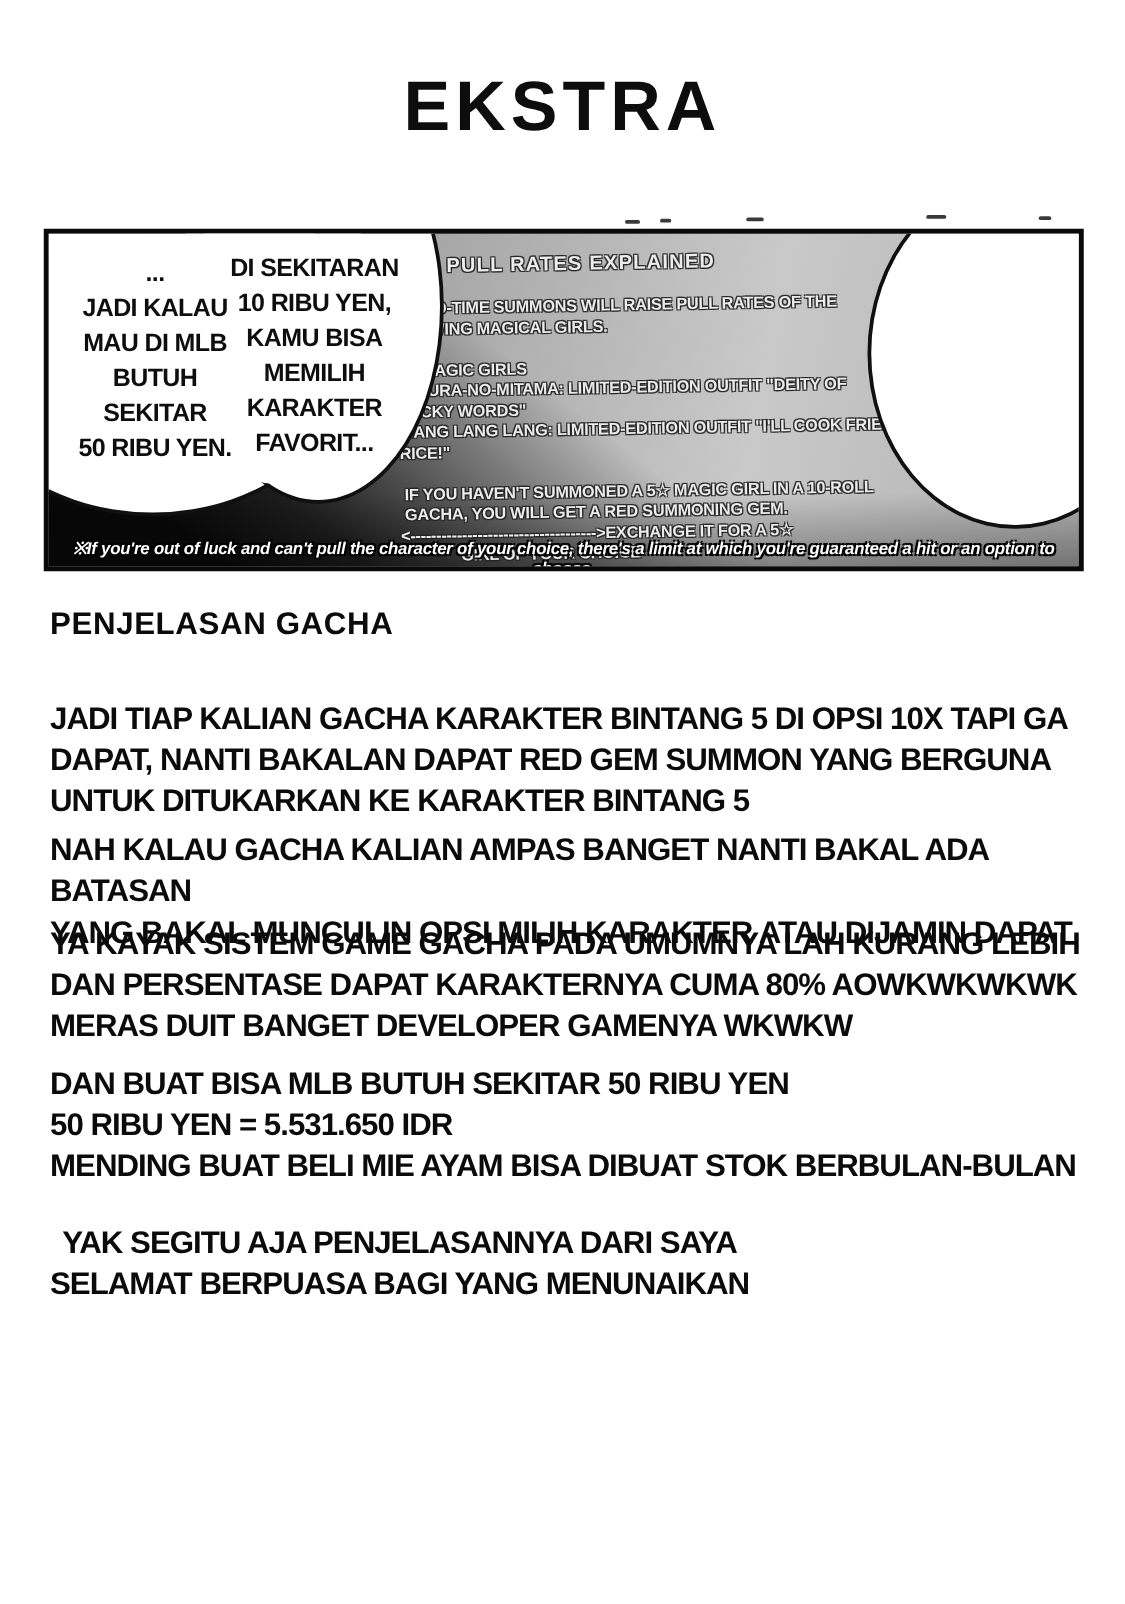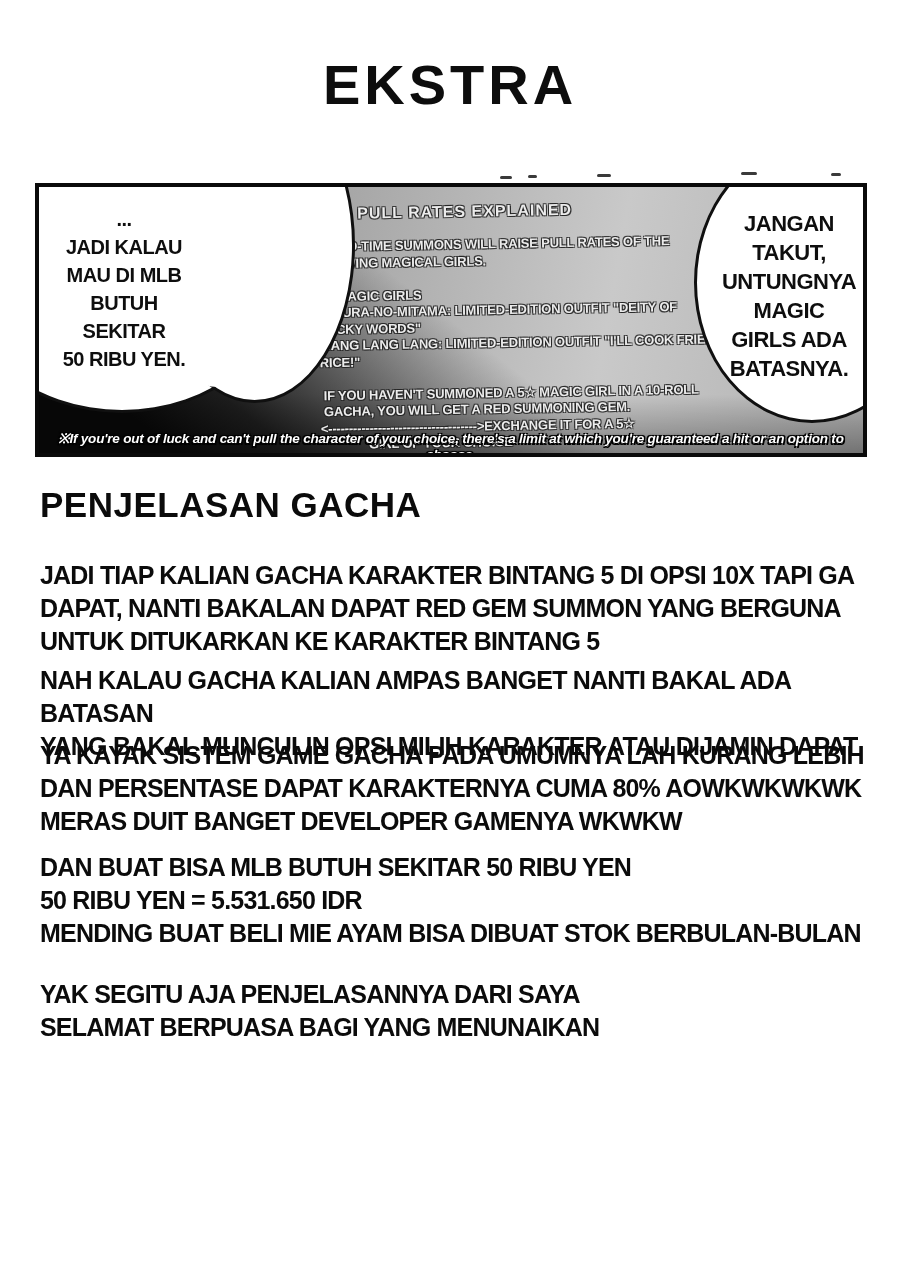--- a/index.html
+++ b/index.html
@@ -49,25 +49,25 @@
   .bt3{left:660px;top:22px;width:180px;font-size:22px;line-height:29px;letter-spacing:-0.5px;}
 
   
   .caption{position:absolute;left:0;top:242px;width:100%;z-index:5;text-align:center;
            font-size:13.5px;font-style:italic;font-weight:bold;color:#fff;letter-spacing:-0.2px;
            text-shadow:-1.5px -1.5px 0 #000,1.5px -1.5px 0 #000,-1.5px 1.5px 0 #000,
                         1.5px 1.5px 0 #000,0 0 3px #000;}
 
   
   .notes{position:absolute;left:40px;top:485px;width:830px;color:#0b0b0b;}
-  .notes-heading{position:absolute;left:0;top:0;font-size:35px;font-weight:bold;
+  .notes-heading{position:absolute;left:0;top:0;font-size:25px;font-weight:bold;
                  letter-spacing:0.5px;}
   .para{position:absolute;left:0;font-size:25px;font-weight:bold;line-height:33px;
         letter-spacing:-0.8px;white-space:pre-line;margin-top:16px;}
-  .p1{top:58px;} .p2{top:163px;} .p3{top:238px;} .p4{top:350px;} .p5{top:477px;}
+  .p1{top:58px;} .p2{top:163px;} .p3{top:238px;} .p4{top:350px;} .p5{top:477px;text-align:center;}
 </style>
 </head>
 <body>
 
 <div class="page">
 
   <div class="title">EKSTRA</div>
 
   <span class="stray" style="left:500px;top:176px;width:12px;"></span>
   <span class="stray" style="left:528px;top:175px;width:9px;"></span>
@@ -99,26 +99,26 @@
     <div class="bubble b2"></div>
     <div class="patch"></div>
     <div class="bubble b3"></div>
 
     <div class="btext bt1">...
 JADI KALAU
 MAU DI MLB
 BUTUH
 SEKITAR
 50 RIBU YEN.</div>
-    <div class="btext bt3">JANGAN
-TAKUT,
-UNTUNGNYA
-MAGIC
-GIRLS ADA
-BATASNYA.</div>
+    <div class="btext bt2">DI SEKITARAN
+10 RIBU YEN,
+KAMU BISA
+MEMILIH
+KARAKTER
+FAVORIT...</div>
 
     <div class="caption">※If you're out of luck and can't pull the character of your choice, there's a limit at which you're guaranteed a hit or an option to choose.</div>
   </div>
 
   <div class="notes">
     <div class="notes-heading">PENJELASAN GACHA</div>
     <div class="para p1">JADI TIAP KALIAN GACHA KARAKTER BINTANG 5 DI OPSI 10X TAPI GA
 DAPAT, NANTI BAKALAN DAPAT RED GEM SUMMON YANG BERGUNA
 UNTUK DITUKARKAN KE KARAKTER BINTANG 5</div>
     <div class="para p2">NAH KALAU GACHA KALIAN AMPAS BANGET NANTI BAKAL ADA BATASAN

